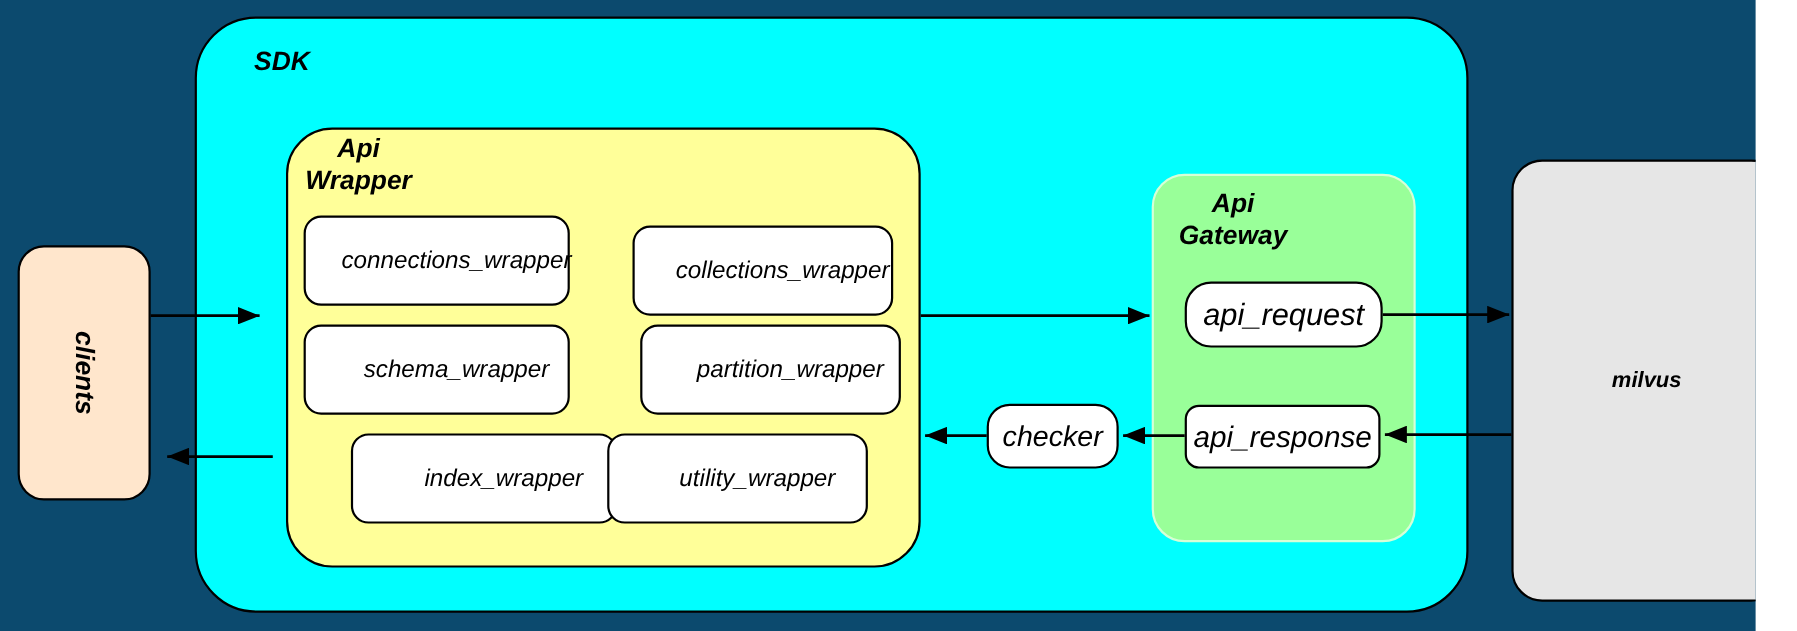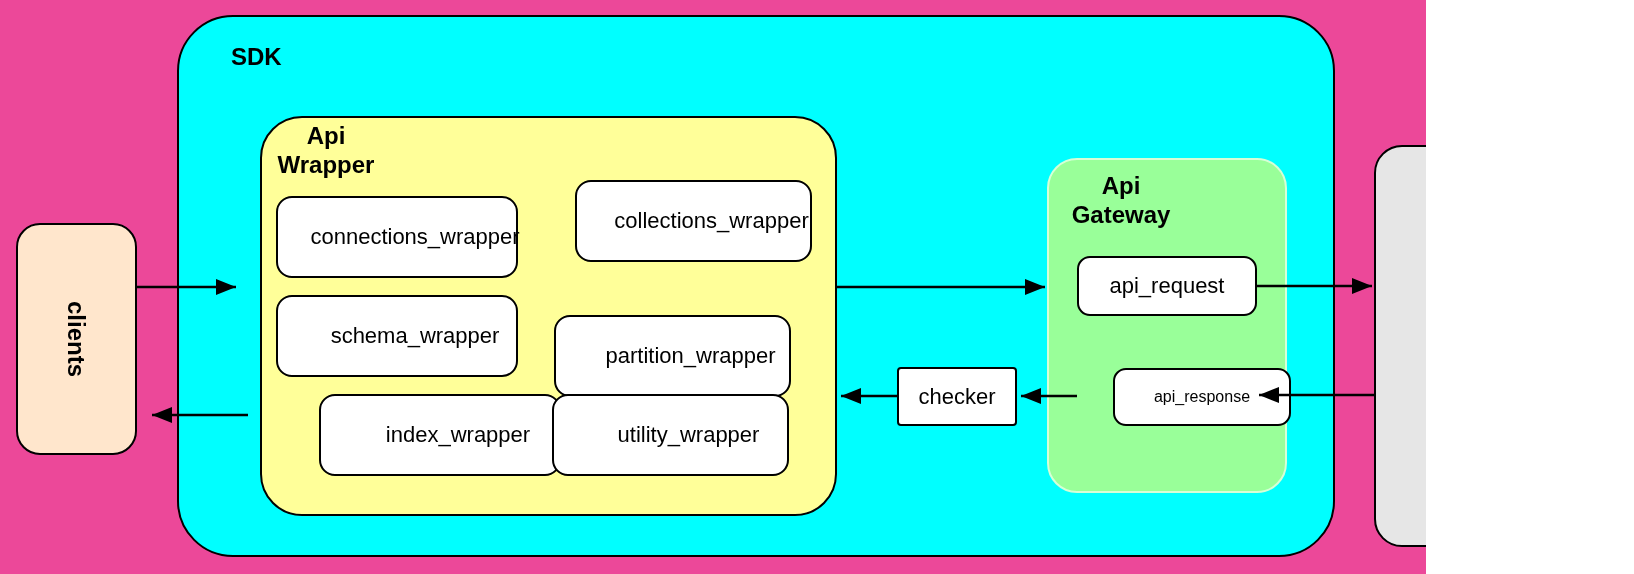--- a/index.html
+++ b/index.html
@@ -3,24 +3,25 @@
 <meta charset="utf-8">
 <style>
   html, body {
     margin: 0;
     padding: 0;
     background: #ffffff;
     font-family: "Liberation Sans", sans-serif;
   }
   .canvas {
     position: relative;
-    width: 1426px;
+    width: 1596px;
     height: 574px;
-    background: #ec4899;
+    background: #0c4a6e;
     overflow: hidden;
+    font-style: italic;
   }
   .box {
     position: absolute;
     box-sizing: border-box;
     border: 2.5px solid var(--border, #000000);
   }
   
   .clients {
     left: 16px; top: 223px; width: 121px; height: 232px;
     background: var(--clients-fill, #ffe6cc);
@@ -67,32 +68,32 @@
   .module {
     background: var(--node-fill, #ffffff);
     border-radius: 16px;
     display: flex; align-items: center; justify-content: center;
     font-size: 22px;
     color: #000;
     white-space: nowrap;
     padding-left: 36px;
   }
   .m-connections { left: 276px; top: 196px; width: 242px; height: 82px; }
-  .m-collections { left: 575px; top: 180px; width: 237px; height: 82px; }
+  .m-collections { left: 575px; top: 205px; width: 237px; height: 82px; }
   .m-schema      { left: 276px; top: 295px; width: 242px; height: 82px; text-align: center; }
-  .m-partition   { left: 554px; top: 295px; width: 237px; height: 82px; margin-top: 20px; }
+  .m-partition   { left: 582px; top: 295px; width: 237px; height: 82px; }
   .m-index       { left: 276px; top: 394px; width: 242px; height: 82px; margin-left: 43px; }
   .m-utility     { left: 552px; top: 394px; width: 237px; height: 82px; }
   
   .checker {
     left: 897px; top: 367px; width: 120px; height: 59px;
     background: var(--node-fill, #ffffff);
-    border-radius: 4px;
-    display: flex; align-items: center; justify-content: center;
-    font-size: 22px;
+    border-radius: 21px;
+    display: flex; align-items: center; justify-content: center;
+    font-size: 26px;
     color: #000;
   }
   
   .api-gateway {
     left: 1047px; top: 158px; width: 240px; height: 335px;
     background: var(--api-gateway-fill, #99ff99);
     border: 2.5px solid #d6ffd6;
     border-radius: 30px;
   }
   .gateway-label {
@@ -101,33 +102,32 @@
     text-align: center;
     font-weight: bold;
     font-size: 24px;
     line-height: 1.2;
     color: #000;
   }
   .gateway-label span { display: block; }
   .api-request {
     left: 1077px; top: 256px; width: 180px; height: 60px;
     background: var(--node-fill, #ffffff);
-    border-radius: 13px;
-    display: flex; align-items: center; justify-content: center;
-    font-size: 22px;
+    border-radius: 24px;
+    display: flex; align-items: center; justify-content: center;
+    font-size: 28px;
     color: #000;
   }
   .api-response {
     left: 1077px; top: 368px; width: 178px; height: 58px;
     background: var(--node-fill, #ffffff);
     border-radius: 13px;
     display: flex; align-items: center; justify-content: center;
-    font-size: 16px;
-    color: #000;
-    margin-left: 36px;
+    font-size: 27px;
+    color: #000;
   }
   
   .milvus {
     left: 1374px; top: 145px; width: 246px; height: 402px;
     background: var(--milvus-fill, #e6e6e6);
     border-radius: 28px;
     display: flex; align-items: center; justify-content: center;
     font-weight: bold;
     font-size: 20px;
     color: #000;

